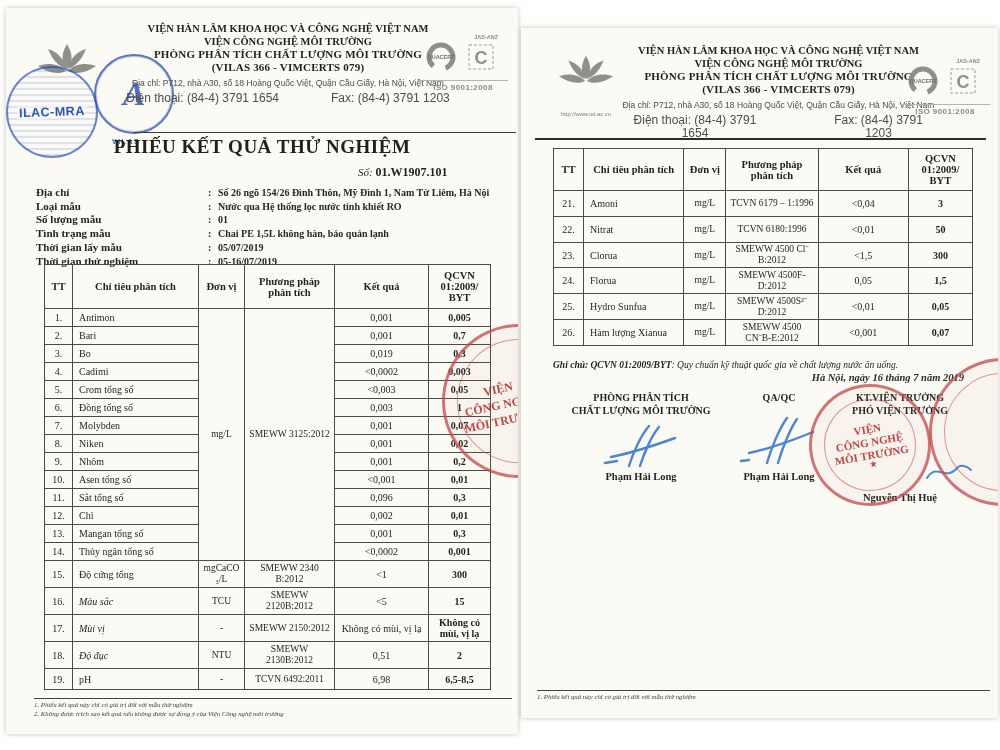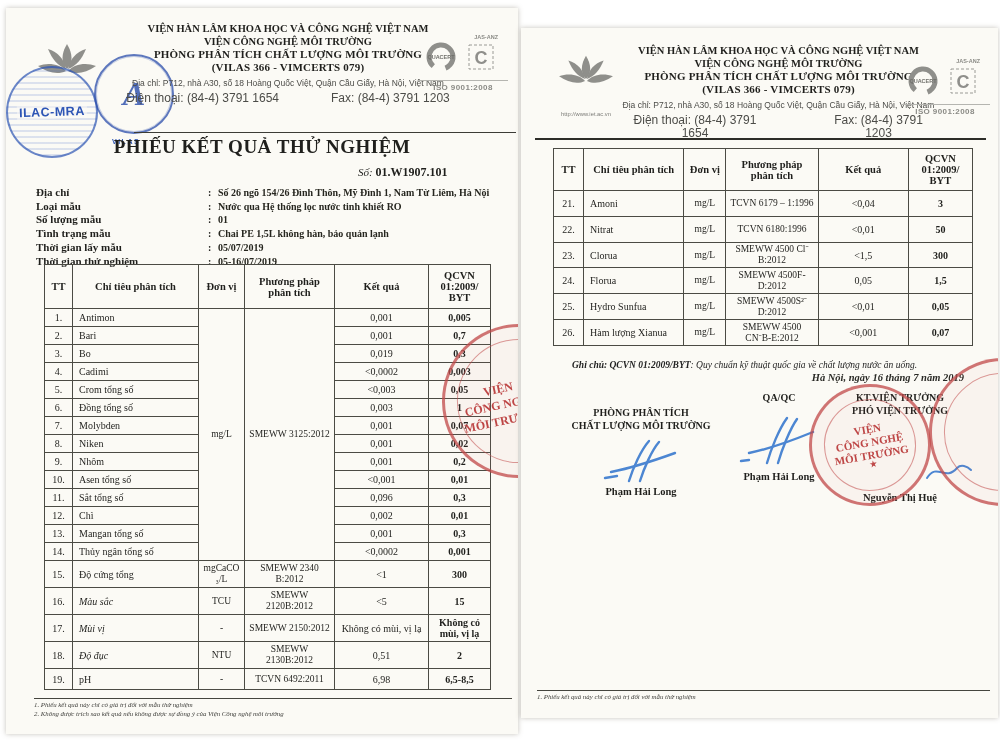--- a/index.html
+++ b/index.html
@@ -52,25 +52,25 @@
   #table2 thead tr{height:42px;}
   #table2 tbody tr{height:26px;}
   #table2 tbody tr:nth-child(3){height:20px;}
 
   
   .footnotes{position:absolute;font-size:6.8px;font-style:italic;color:#3c3c38;line-height:8.6px;padding-top:2px;border-top:1.5px solid #45453e;}
   #fn1{left:28px;right:6px;top:690px;}
   #fn2{left:16px;right:8px;top:662px;}
 
   
-  .note{position:absolute;left:32px;top:332px;font-size:9.5px;font-style:italic;color:#222;margin-left:19px;}
+  .note{position:absolute;left:32px;top:332px;font-size:9.5px;font-style:italic;color:#222;}
   .note b{font-weight:bold;}
   .date-line{position:absolute;right:34px;top:344px;font-size:10.5px;font-style:italic;font-weight:bold;color:#2a2a26;}
   .sig{position:absolute;top:364px;text-align:center;}
-  #sig1{left:30px;width:180px;margin-top:15px;}
+  #sig1{left:30px;width:180px;}
   #sig2{left:206px;width:104px;}
   #sig3{left:306px;width:146px;}
   .sig-title{font-size:10px;font-weight:bold;line-height:12.5px;}
   .sig-name{font-size:10.5px;font-weight:bold;margin-top:4px;}
   .sig svg{display:block;margin:4px auto 0 auto;}
   #sig1 .sig-name{margin-top:2px;}
   #sig3 .sig-svg{position:absolute;left:96px;top:60px;}
   #sig3 .sig-name{position:absolute;left:0;right:0;top:96px;}
 
   

